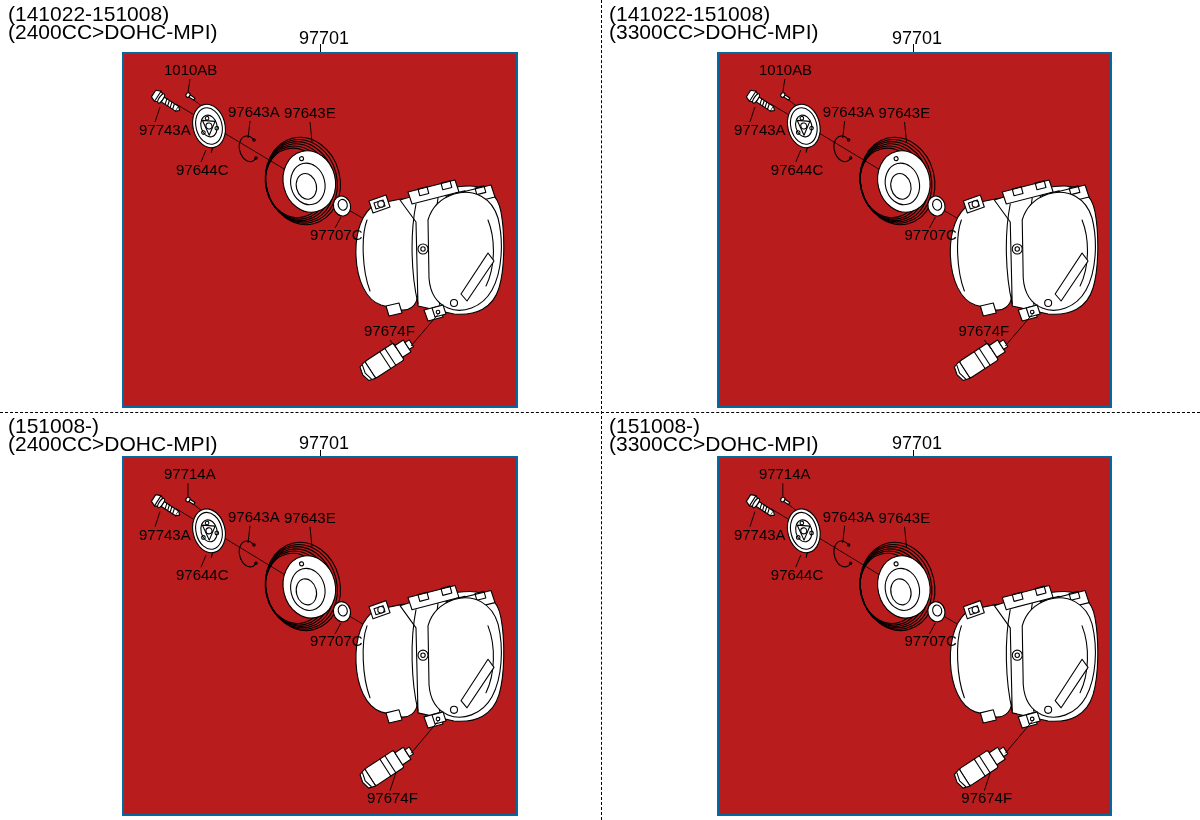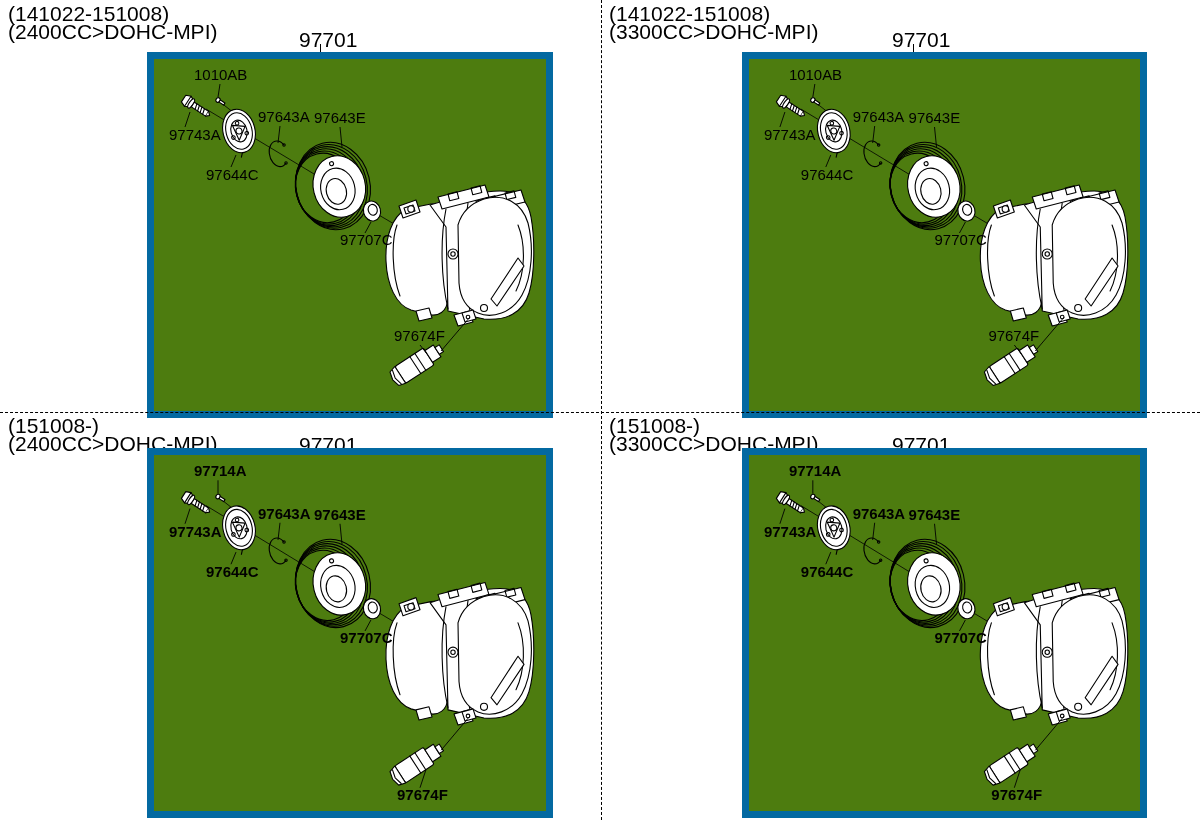--- a/index.html
+++ b/index.html
@@ -9,37 +9,37 @@
     font-family:"Liberation Sans", sans-serif;
   }
   .quadrant{position:absolute;}
   .q-tl{left:0;top:0;width:601px;height:412px;}
   .q-tr{left:601px;top:0;width:599px;height:412px;}
   .q-bl{left:0;top:412px;width:601px;height:408px;}
   .q-br{left:601px;top:412px;width:599px;height:408px;}
 
   .caption{position:absolute;left:8px;top:5px;font-size:21px;line-height:18px;white-space:nowrap;}
 
-  .pn{position:absolute;font-size:21px;}
+  .pn{position:absolute;font-size:18px;}
   .q-tl .pn,.q-bl .pn{left:299px;}
   .q-tr .pn,.q-br .pn{left:291px;}
   .q-tl .pn,.q-tr .pn{top:28px;}
   .q-bl .pn,.q-br .pn{top:21px;}
 
   .pn-tick{position:absolute;width:1px;background:#000;}
   .q-tl .pn-tick,.q-bl .pn-tick{left:320px;}
   .q-tr .pn-tick,.q-br .pn-tick{left:312px;}
   .q-tl .pn-tick,.q-tr .pn-tick{top:44px;height:8px;}
   .q-bl .pn-tick,.q-br .pn-tick{top:38px;height:7px;}
 
-  .box{position:absolute;border:7px solid #0369a1;background:#4d7c0f;margin-left:25px;}
+  .box{position:absolute;border:2px solid #0369a1;background:#b91c1c;}
   .q-tl .box,.q-bl .box{left:122px;width:392px;}
   .q-tr .box,.q-br .box{left:116px;width:391px;}
   .q-tl .box,.q-tr .box{top:52px;height:352px;}
-  .q-bl .box,.q-br .box{top:36px;height:356px;font-weight:bold;}
+  .q-bl .box,.q-br .box{top:44px;height:356px;}
   .box svg{display:block;width:100%;height:100%;}
 
   .pl{font-size:15px;fill:#000;font-family:"Liberation Sans",sans-serif;}
 
   .divider-v{position:absolute;left:601px;top:0;height:820px;width:0;border-left:1px dashed #000;}
   .divider-h{position:absolute;left:0;top:412px;width:1200px;height:0;border-top:1px dashed #000;}
 
   .ink{stroke:#000;fill:#fff;stroke-width:1.1;stroke-linejoin:round;stroke-linecap:round;}
   .thin{stroke:#000;fill:none;stroke-width:0.8;}
   .nf{fill:none;}

